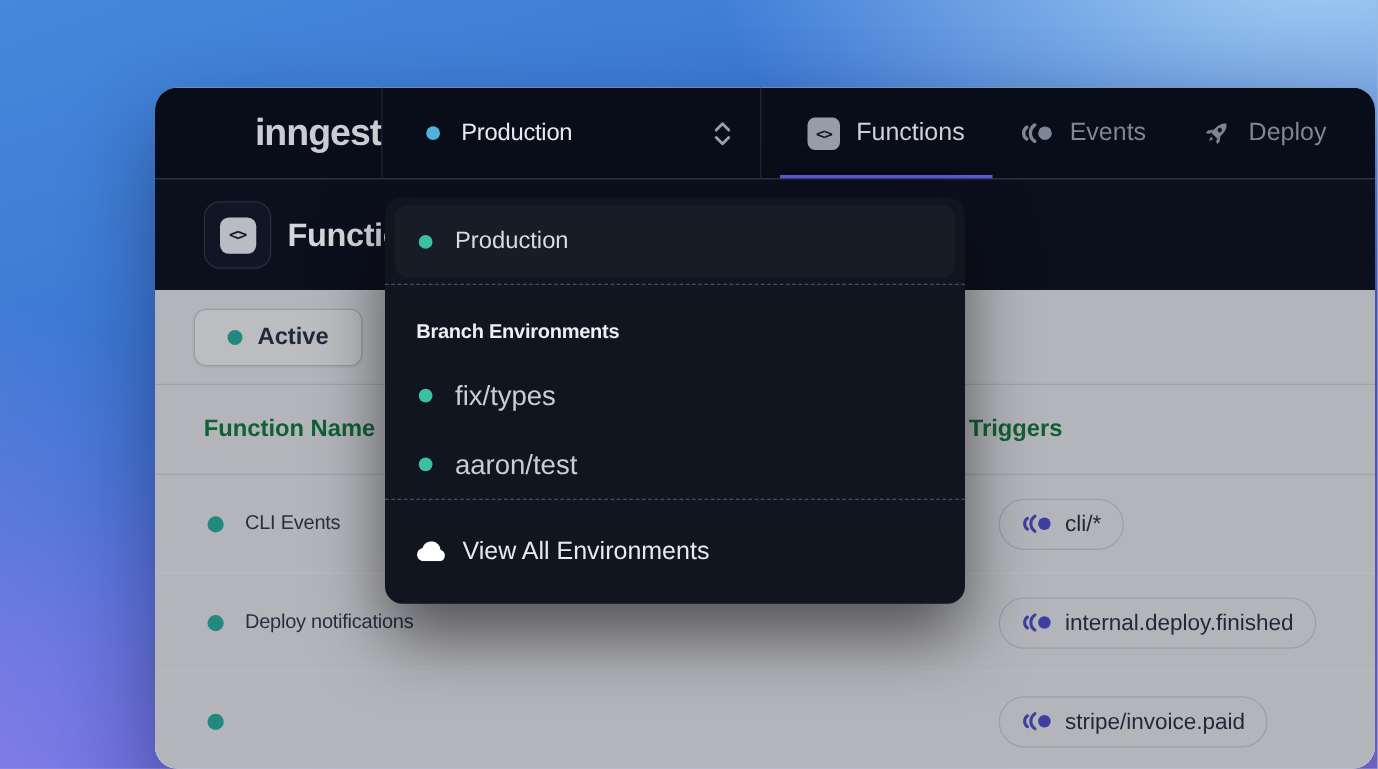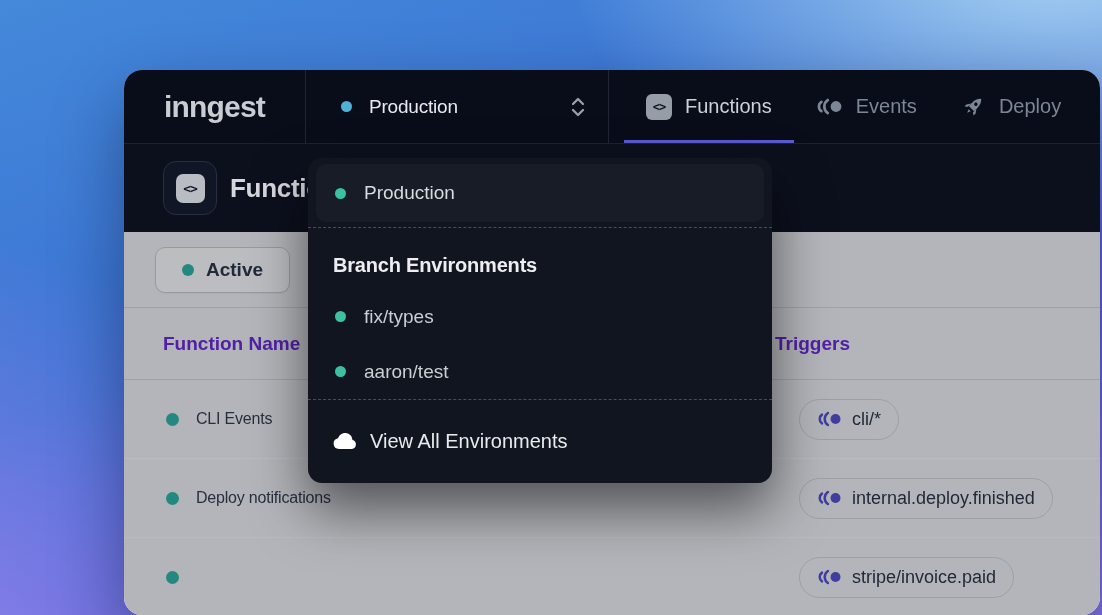--- a/index.html
+++ b/index.html
@@ -18,21 +18,21 @@
     position:absolute; left:124px; top:70px; width:976px; height:545px;
     border-radius:18px; overflow:hidden; background:#f4f5f6;
     box-shadow:0 30px 70px rgba(10,15,40,.40);
   }
 
   
   .topbar{
     position:absolute; left:0; top:0; width:100%; height:73px;
     background:#090d1a; display:flex; align-items:stretch;
   }
-  .logo-box{ width:181px; display:flex; align-items:center; justify-content:center; }
+  .logo-box{ width:181px; display:flex; align-items:center; justify-content:flex-end; }
   .logo{ font-size:30px; font-weight:800; letter-spacing:-.8px; color:#c9ccd1; }
   .vdiv{ width:1px; background:#1f2634; }
   .env-switcher{ width:302px; display:flex; align-items:center; padding:0 22px 0 35px; gap:17px; cursor:pointer; }
   .env-dot{ width:11px; height:11px; border-radius:50%; background:#4fb2d8; flex:none; }
   .env-label{ font-size:19px; font-weight:500; color:#e8eaee; letter-spacing:-.2px; }
   .chevrons{ margin-left:auto; display:flex; }
   .tabs{ display:flex; align-items:stretch; padding-left:15px; flex:1; }
   .tab{ position:relative; display:flex; align-items:center; gap:13px; padding:0 22px;
         font-size:20px; font-weight:500; color:#7d8694; white-space:nowrap; cursor:pointer; }
   .tab.active{ color:#ced1d6; }
@@ -57,21 +57,21 @@
   
   .content{ position:absolute; left:0; top:162px; width:100%; height:383px; background:#f4f5f6; }
   .filterbar{ height:76px; display:flex; align-items:center; padding-left:31px; border-bottom:1px solid #d8dbdf; }
   .active-btn{ height:46px; width:135px; background:#ffffff; border:1px solid #ccd0d6; border-radius:10px;
         display:flex; align-items:center; justify-content:center; gap:12px;
         font-size:19px; font-weight:600; color:#2b3646; box-shadow:0 1px 2px rgba(20,30,50,.06); cursor:pointer; }
   .teal-dot{ width:12px; height:12px; border-radius:50%; background:#2eb8a6; flex:none; }
   .thead{ height:72px; display:flex; align-items:center; border-bottom:1px solid #d8dbdf; }
   .col-name{ flex:1; padding-left:39px; }
   .col-trig{ width:325px; flex:none;margin-left:16px; }
-  .thead span{ font-size:19px; font-weight:600; color:#6d28d9; }
+  .thead span{ font-size:19px; font-weight:600; color:#15803d; }
   .trow{ height:79px; display:flex; align-items:center; border-bottom:1px solid #fbfcfe; cursor:pointer; }
   .trow .col-name{ padding-left:42px; display:flex; align-items:center; gap:17px; }
   .row-dot{ width:13px; height:13px; border-radius:50%; background:#2eb8a6; flex:none; }
   .fn-name{ font-size:16px; font-weight:500; color:#333d4d; letter-spacing:-.2px; }
   .badge{ display:inline-flex; align-items:center; gap:10px; height:41px; padding:0 17px; margin-left:24px;
         border:1px solid #d2d6dc; border-radius:21px; font-size:18px; color:#2b3544; font-weight:500; }
   .badge .evt{ color:#5551d0; }
   .dim-overlay{ position:absolute; inset:0; background:rgba(7,11,26,.27); z-index:5; }
 
   
@@ -79,23 +79,23 @@
     position:absolute; left:184px; top:88px; width:464px; height:325px; z-index:50;
     background:#10151f; border-radius:14px; box-shadow:0 26px 55px rgba(0,0,0,.55);
     display:flex; flex-direction:column; color:#d8dbe0;
   }
   .dd-selected{ height:74px; border-bottom:1px dashed #434d63; padding:6px 8px 0 8px; }
   .dd-selected .inner-hl{ height:58px; border-radius:10px; background:rgba(255,255,255,.03);
         display:flex; align-items:center; padding-left:19px; gap:18px; cursor:pointer; }
   .dd-dot{ width:11px; height:11px; border-radius:50%; background:#3dbfa2; flex:none; }
   .dd-selected-label{ font-size:19px; font-weight:500; color:#d8dbe0; }
   .dd-section-title{ height:64px; display:flex; align-items:center; padding:14px 0 0 25px;
-        font-size:20px; font-weight:700; color:#eceef2; letter-spacing:-.2px; }
+        font-size:16px; font-weight:700; color:#eceef2; letter-spacing:-.2px; }
   .dd-item{ height:58px; display:flex; align-items:center; padding-left:27px; gap:18px;
-        font-size:19px; color:#c9cdd4; cursor:pointer; }
+        font-size:22px; color:#c9cdd4; cursor:pointer; }
   .dd-footer{ height:89px; border-top:1px dashed #434d63; display:flex; align-items:center;
         padding-left:25px; gap:13px; font-size:20px; font-weight:500; color:#e8eaee; cursor:pointer; }
 
   svg{ display:block; }
 </style>
 </head>
 <body>
 
 <div class="window">
 

